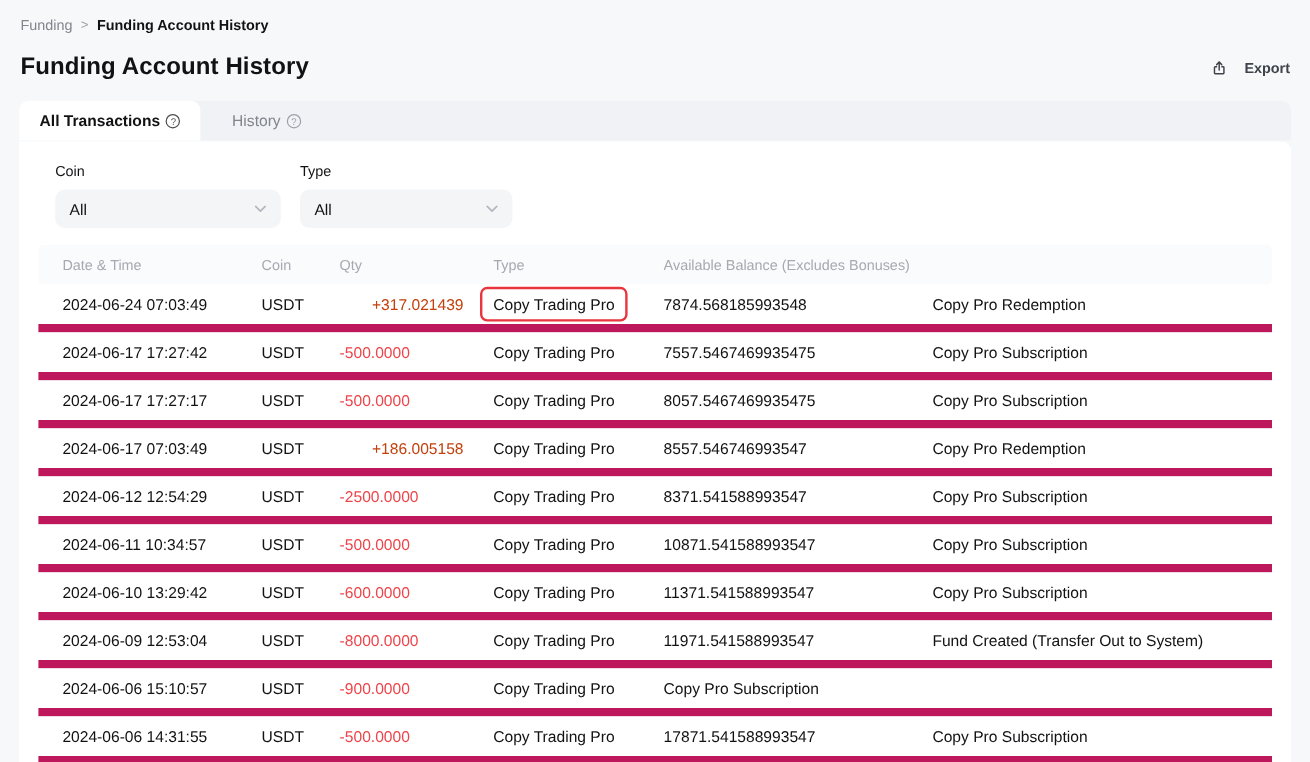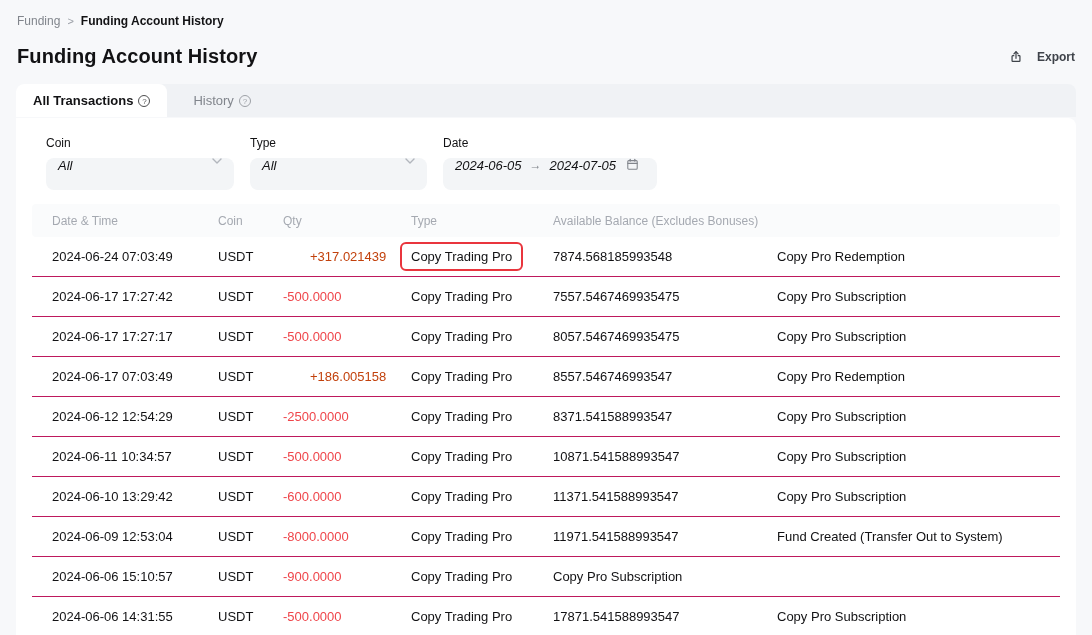--- a/index.html
+++ b/index.html
@@ -46,41 +46,41 @@
   
   .card {
     position:absolute; left:16px; right:16px; top:118px; bottom:0;
     background:#ffffff; border-radius:0 8px 0 0; padding:16px 16px 0 16px;
   }
 
   
   .filters { display:flex; gap:16px; padding-left:14px; padding-top:2px; }
   .flabel { font-size:12px; color:#121214; margin-bottom:8px; }
   .select {
-    height:32px; background:#f3f5f7; border-radius:8px; display:flex; 
-    padding:0 12px; font-size:13px; color:#121214; cursor:pointer; justify-content:space-between;font-style:italic;
+    height:32px; background:#f3f5f7; border-radius:8px; display:flex; align-items:center;
+    padding:0 12px; font-size:13px; color:#121214; cursor:pointer; justify-content:space-between;
   }
   .filter.coin .select { width:188px; }
   .filter.type .select { width:177px; }
   .filter.date .select { width:214px; justify-content:flex-start; gap:8px; }
   .date-arrow { color:#81858c; font-size:12px; }
   .select svg { flex:none; }
   .cal { margin-left:2px; }
 
   
   .table { margin-top:14px; }
   .thead {
     height:33px; background:#fafbfc; border-radius:4px;
     display:grid; grid-template-columns:166px 65px 128px 142px 224px 1fr;
     padding-left:20px; align-items:center;
   }
   .th { font-size:12px; color:#a5a9b1; padding-right:8px; white-space:nowrap; overflow:hidden; }
   .tr {
     height:40px; display:grid; grid-template-columns:166px 65px 128px 142px 224px 1fr;
-    padding-left:20px; align-items:center; border-bottom:1px solid #be185d; background:#fff;
+    padding-left:20px; align-items:center; border-bottom:7px solid #be185d; background:#fff;
   }
   .td { font-size:13px; color:#121214; padding-right:8px; white-space:nowrap; }
   .td.pos { color:#c2410c;margin-left:27px; }
   .td.neg { color:#ef454a; }
   .hl {
     display:inline-block; border:2px solid #e9353d; border-radius:6px;
     padding:5px 9px 5px 9px; margin-left:-11px;
   }
 </style>
 </head>
@@ -131,34 +131,20 @@
       </div>
       <div class="filter type">
         <div class="flabel">Type</div>
         <div class="select">
           <span>All</span>
           <svg width="10" height="6" viewBox="0 0 10 6" fill="none" stroke="#b2b6bd" stroke-width="1.4" stroke-linecap="round" stroke-linejoin="round">
               <polyline points="1,1 5,5 9,1"></polyline>
             </svg>
         </div>
       </div>
-      <div class="filter date">
-        <div class="flabel">Date</div>
-        <div class="select">
-          <span>2024-06-05</span>
-          <span class="date-arrow">→</span>
-          <span>2024-07-05</span>
-          <svg class="cal" width="13" height="13" viewBox="0 0 16 16" fill="none" stroke="#81858c" stroke-width="1.3" stroke-linecap="round">
-            <rect x="2.2" y="3.2" width="11.6" height="10.6" rx="1.2"></rect>
-            <line x1="2.2" y1="6.6" x2="13.8" y2="6.6"></line>
-            <line x1="5.2" y1="1.6" x2="5.2" y2="4"></line>
-            <line x1="10.8" y1="1.6" x2="10.8" y2="4"></line>
-          </svg>
-        </div>
-      </div>
     </div>
 
     <div class="table">
       <div class="thead" id="thead">
           <div class="th">Date &amp; Time</div>
           <div class="th">Coin</div>
           <div class="th">Qty</div>
           <div class="th">Type</div>
           <div class="th">Available Balance (Excludes Bonuses)</div>
         </div>

